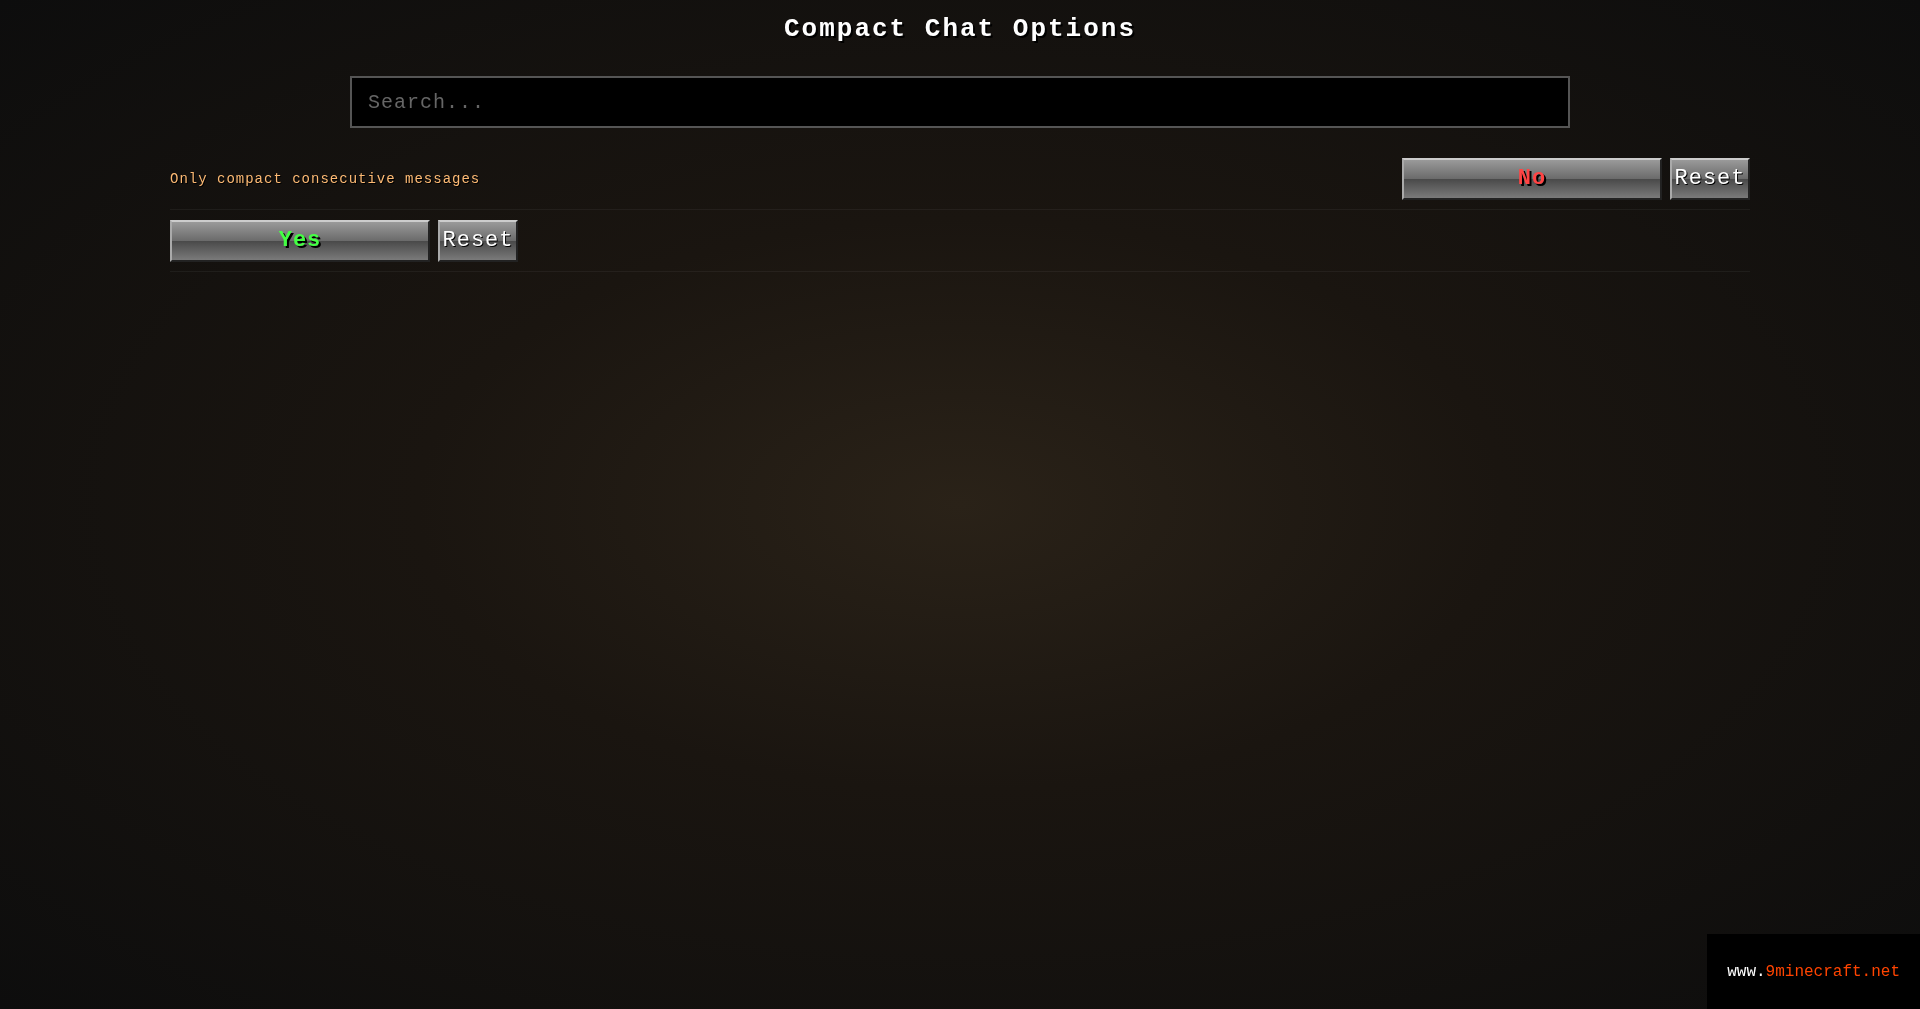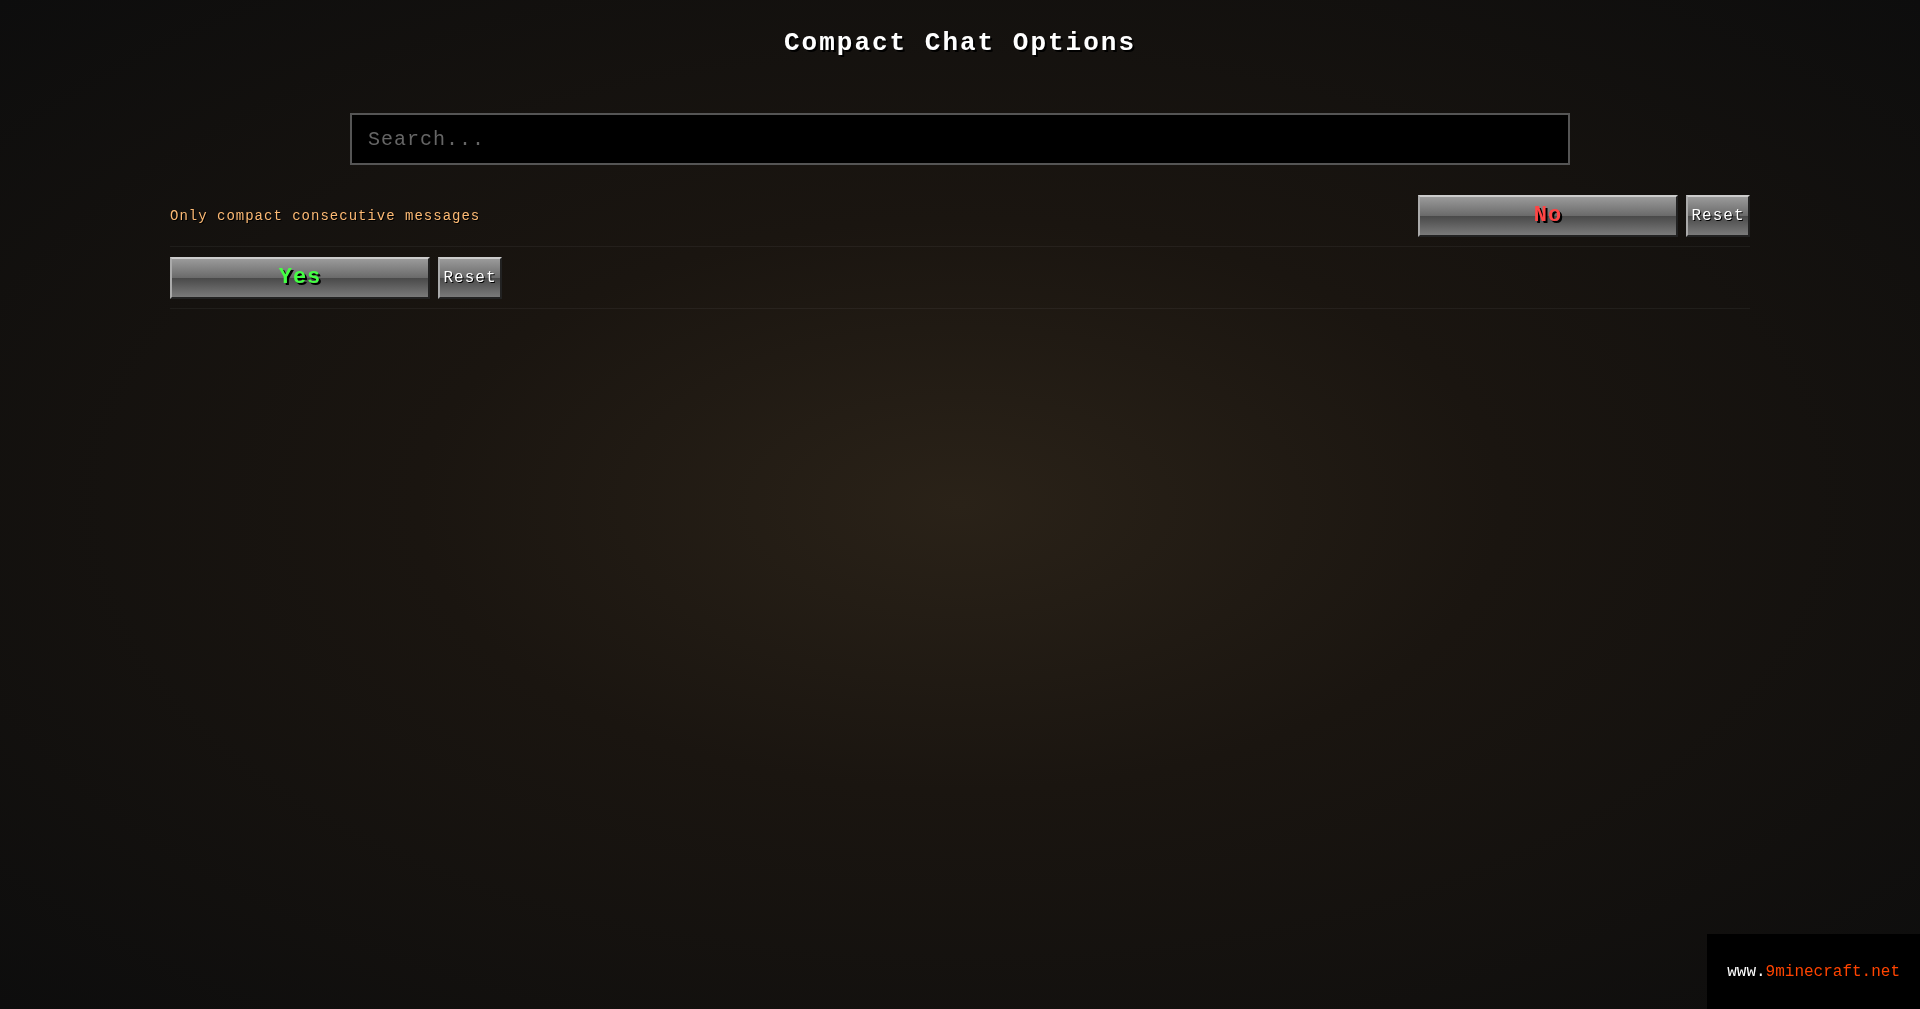--- a/index.html
+++ b/index.html
@@ -50,32 +50,32 @@
       position: relative;
       z-index: 1;
       width: 100%;
       height: 100%;
       display: flex;
       flex-direction: column;
       align-items: center;
     }
 
     .page-title {
-      margin-top: 28px;
+      margin-top: 14px;
       font-size: 26px;
       font-weight: bold;
       color: #ffffff;
       letter-spacing: 2px;
       text-shadow: 2px 2px 0px #000000;
       font-family: 'Courier New', monospace;
     }
 
     .search-container {
       width: 1220px;
-      margin-top: 55px;
+      margin-top: 32px;
     }
 
     .search-input {
       width: 100%;
       height: 52px;
       background-color: #000000;
       border: 2px solid #555555;
       color: #aaaaaa;
       font-size: 20px;
       font-family: 'Courier New', monospace;
@@ -135,28 +135,28 @@
 
     .toggle-button.no {
       color: #ff4444;
     }
 
     .toggle-button.yes {
       color: #44ff44;
     }
 
     .reset-button {
-      width: 64px;
+      width: 80px;
       height: 42px;
       background: linear-gradient(180deg, #9a9a9a 0%, #6a6a6a 50%, #4a4a4a 51%, #7a7a7a 100%);
       border: 2px solid #222222;
       border-top-color: #cccccc;
       border-left-color: #aaaaaa;
       cursor: pointer;
-      font-size: 16px;
+      font-size: 22px;
       font-family: 'Courier New', monospace;
       color: #ffffff;
       letter-spacing: 1px;
       text-shadow: 1px 1px 0px #000000;
       display: flex;
       align-items: center;
       justify-content: center;
     }
 
     .bottom-bar {

